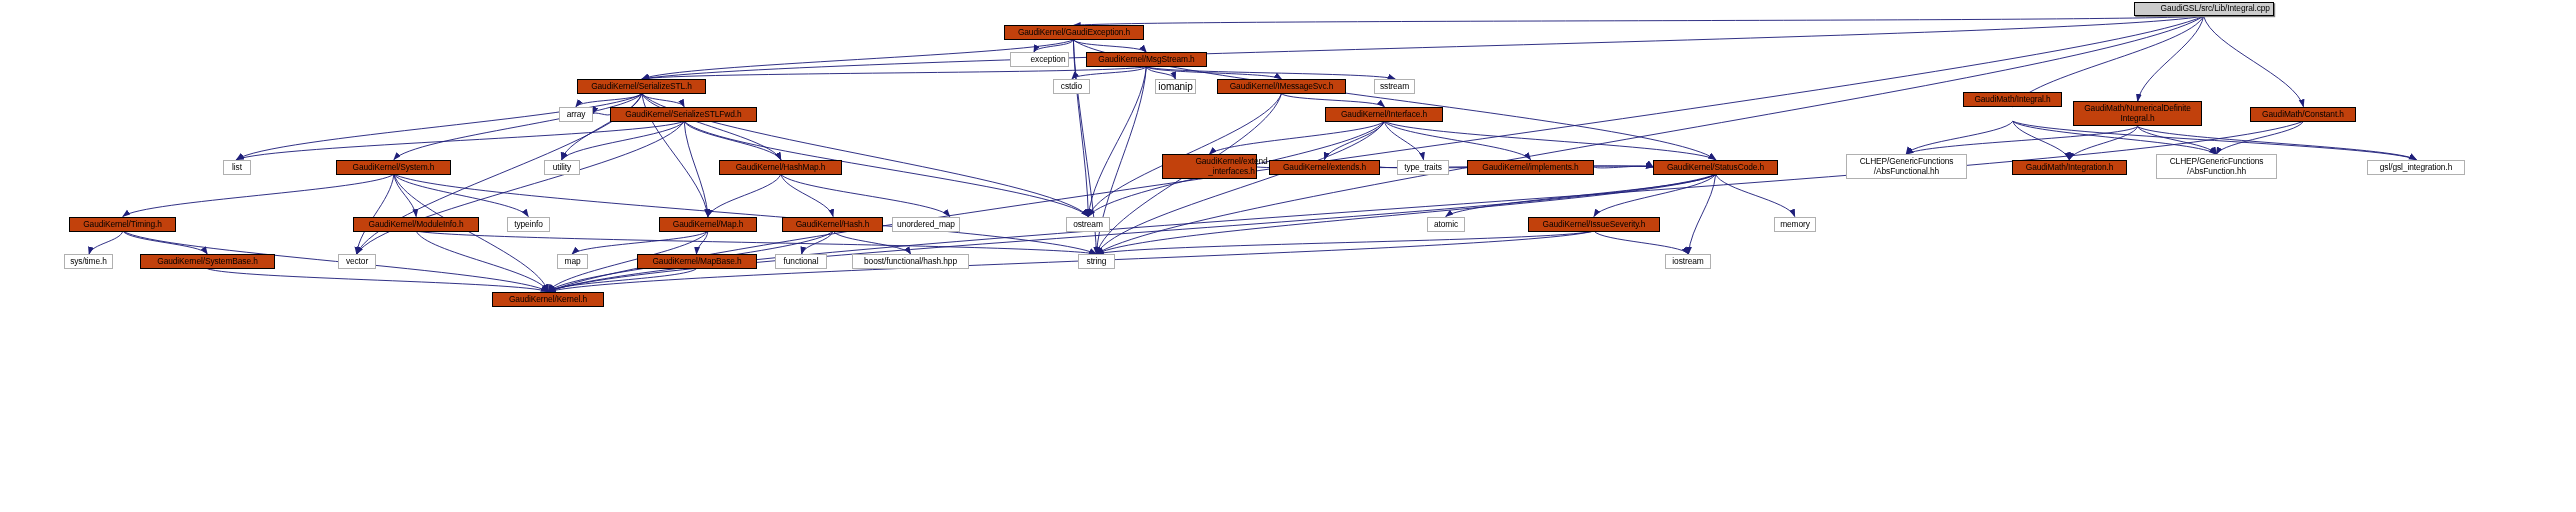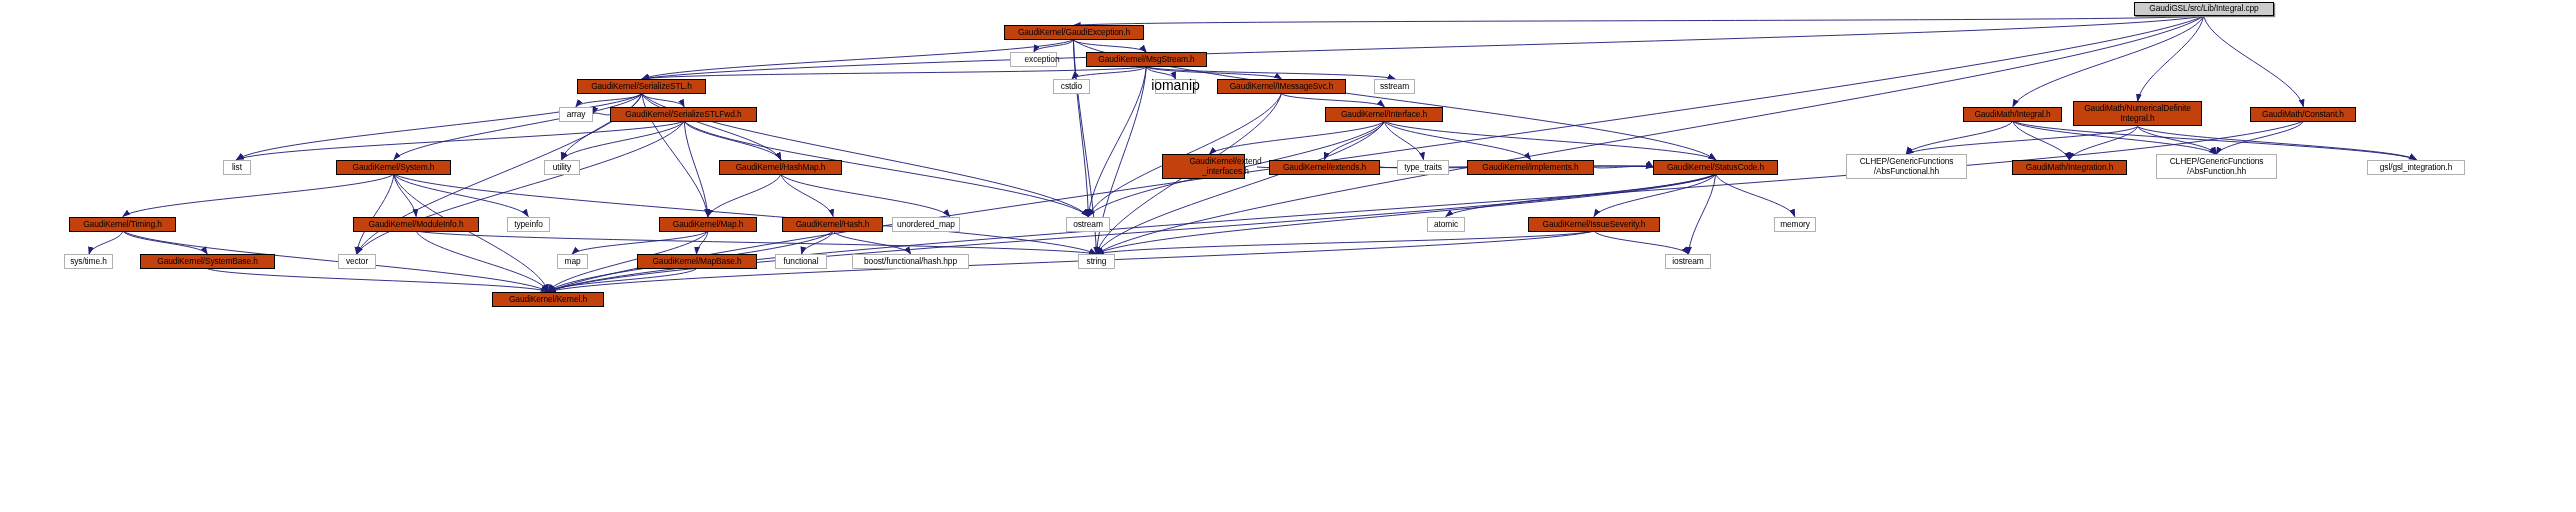--- a/index.html
+++ b/index.html
@@ -23,20 +23,21 @@
     color:#000000;
     line-height:1.12;
     white-space:pre-line;
     letter-spacing:-0.1px;
   }
   
   .node.local{
     background:#cccccc;
     border:0.8px solid #000000;
     box-shadow:1.2px 1.2px 0 0 #808080;
+    justify-content:flex-end;
   }
   .node.hdr{
     background:#c2410c;
     border:1.2px solid #000000;
   }
   
   .node.sys{
     background:#ffffff;
     border:0.8px solid #b0b0b0;
   }
@@ -141,39 +142,39 @@
         <path d="M1085,301 C1093.08,314.475 1177.92,317.525 1186,331" marker-end="url(#arrow)"></path>
         <path d="M907,350 C891.56,363.475 729.44,366.525 714,380" marker-end="url(#arrow)"></path>
         <path d="M270,350 C305.52,363.475 678.48,366.525 714,380" marker-end="url(#arrow)"></path>
         <path d="M1085,301 C1055.32,329.2975 743.68,351.7025 714,380" marker-end="url(#arrow)"></path>
         <path d="M922,301 C905.36,329.2975 730.64,351.7025 714,380" marker-end="url(#arrow)"></path>
       </g>
   </svg>
   <div id="node-layer">
       <div class="node local" style="left: 2134px; top: 1.5px; width: 140px; height: 14.6px; font-size: 8.4px;"><span class="lbl">GaudiGSL/src/Lib/Integral.cpp</span></div>
       <div class="node hdr" style="left: 1004px; top: 25px; width: 140px; height: 14.6px; font-size: 8.4px;"><span class="lbl">GaudiKernel/GaudiException.h</span></div>
-      <div class="node sys" style="left: 1010px; top: 52px; width: 47px; height: 14.6px; font-size: 8.4px; padding-left: 17px;"><span class="lbl">exception</span></div>
+      <div class="node sys" style="left: 1010px; top: 52px; width: 59px; height: 14.6px; font-size: 8.4px; padding-left: 17px;"><span class="lbl">exception</span></div>
       <div class="node hdr" style="left: 1086px; top: 52px; width: 121px; height: 14.6px; font-size: 8.4px;"><span class="lbl">GaudiKernel/MsgStream.h</span></div>
       <div class="node hdr" style="left: 577px; top: 79px; width: 129px; height: 14.6px; font-size: 8.4px;"><span class="lbl">GaudiKernel/SerializeSTL.h</span></div>
       <div class="node sys" style="left: 1053px; top: 79px; width: 37px; height: 14.6px; font-size: 8.4px;"><span class="lbl">cstdio</span></div>
-      <div class="node sys" style="left: 1155px; top: 79px; width: 41px; height: 14.6px; font-size: 14px; text-align: center;"><span class="lbl">iomanip</span></div>
+      <div class="node sys" style="left: 1155px; top: 79px; width: 41px; height: 14.6px; font-size: 10px; text-align: center;"><span class="lbl">iomanip</span></div>
       <div class="node hdr" style="left: 1217px; top: 79px; width: 129px; height: 14.6px; font-size: 8.4px;"><span class="lbl">GaudiKernel/IMessageSvc.h</span></div>
       <div class="node sys" style="left: 1374px; top: 79px; width: 41px; height: 14.6px; font-size: 8.4px;"><span class="lbl">sstream</span></div>
       <div class="node sys" style="left: 559px; top: 107px; width: 34px; height: 14.6px; font-size: 8.4px;"><span class="lbl">array</span></div>
       <div class="node hdr" style="left: 610px; top: 107px; width: 147px; height: 14.6px; font-size: 8.4px;"><span class="lbl">GaudiKernel/SerializeSTLFwd.h</span></div>
       <div class="node hdr" style="left: 1325px; top: 107px; width: 118px; height: 14.6px; font-size: 8.4px;"><span class="lbl">GaudiKernel/Interface.h</span></div>
-      <div class="node hdr" style="left: 1963px; top: 107px; width: 99px; height: 14.6px; font-size: 8.4px;"><span class="lbl">GaudiMath/Integral.h</span></div>
+      <div class="node hdr" style="left: 1963px; top: 92px; width: 99px; height: 14.6px; font-size: 8.4px;"><span class="lbl">GaudiMath/Integral.h</span></div>
       <div class="node hdr" style="left: 2073px; top: 101px; width: 129px; height: 25px; font-size: 8.4px;"><span class="lbl">GaudiMath/NumericalDefinite
 Integral.h</span></div>
       <div class="node hdr" style="left: 2250px; top: 107px; width: 106px; height: 14.6px; font-size: 8.4px;"><span class="lbl">GaudiMath/Constant.h</span></div>
       <div class="node sys" style="left: 223px; top: 160px; width: 28px; height: 14.6px; font-size: 8.4px;"><span class="lbl">list</span></div>
       <div class="node hdr" style="left: 336px; top: 160px; width: 115px; height: 14.6px; font-size: 8.4px;"><span class="lbl">GaudiKernel/System.h</span></div>
       <div class="node sys" style="left: 544px; top: 160px; width: 36px; height: 14.6px; font-size: 8.4px; text-align: center;"><span class="lbl">utility</span></div>
       <div class="node hdr" style="left: 719px; top: 160px; width: 123px; height: 14.6px; font-size: 8.4px;"><span class="lbl">GaudiKernel/HashMap.h</span></div>
-      <div class="node hdr" style="left: 1162px; top: 154px; width: 83px; height: 25px; font-size: 8.4px; padding-left: 44px;"><span class="lbl">GaudiKernel/extend
+      <div class="node hdr" style="left: 1162px; top: 154px; width: 95px; height: 25px; font-size: 8.4px; padding-left: 44px;"><span class="lbl">GaudiKernel/extend
 _interfaces.h</span></div>
       <div class="node hdr" style="left: 1269px; top: 160px; width: 111px; height: 14.6px; font-size: 8.4px;"><span class="lbl">GaudiKernel/extends.h</span></div>
       <div class="node sys" style="left: 1397px; top: 160px; width: 52px; height: 14.6px; font-size: 8.4px;"><span class="lbl">type_traits</span></div>
       <div class="node hdr" style="left: 1467px; top: 160px; width: 127px; height: 14.6px; font-size: 8.4px;"><span class="lbl">GaudiKernel/implements.h</span></div>
       <div class="node hdr" style="left: 1653px; top: 160px; width: 125px; height: 14.6px; font-size: 8.4px;"><span class="lbl">GaudiKernel/StatusCode.h</span></div>
       <div class="node sys" style="left: 1846px; top: 154px; width: 121px; height: 25px; font-size: 8.4px;"><span class="lbl">CLHEP/GenericFunctions
 /AbsFunctional.hh</span></div>
       <div class="node hdr" style="left: 2012px; top: 160px; width: 115px; height: 14.6px; font-size: 8.4px;"><span class="lbl">GaudiMath/Integration.h</span></div>
       <div class="node sys" style="left: 2156px; top: 154px; width: 121px; height: 25px; font-size: 8.4px;"><span class="lbl">CLHEP/GenericFunctions
 /AbsFunction.hh</span></div>

